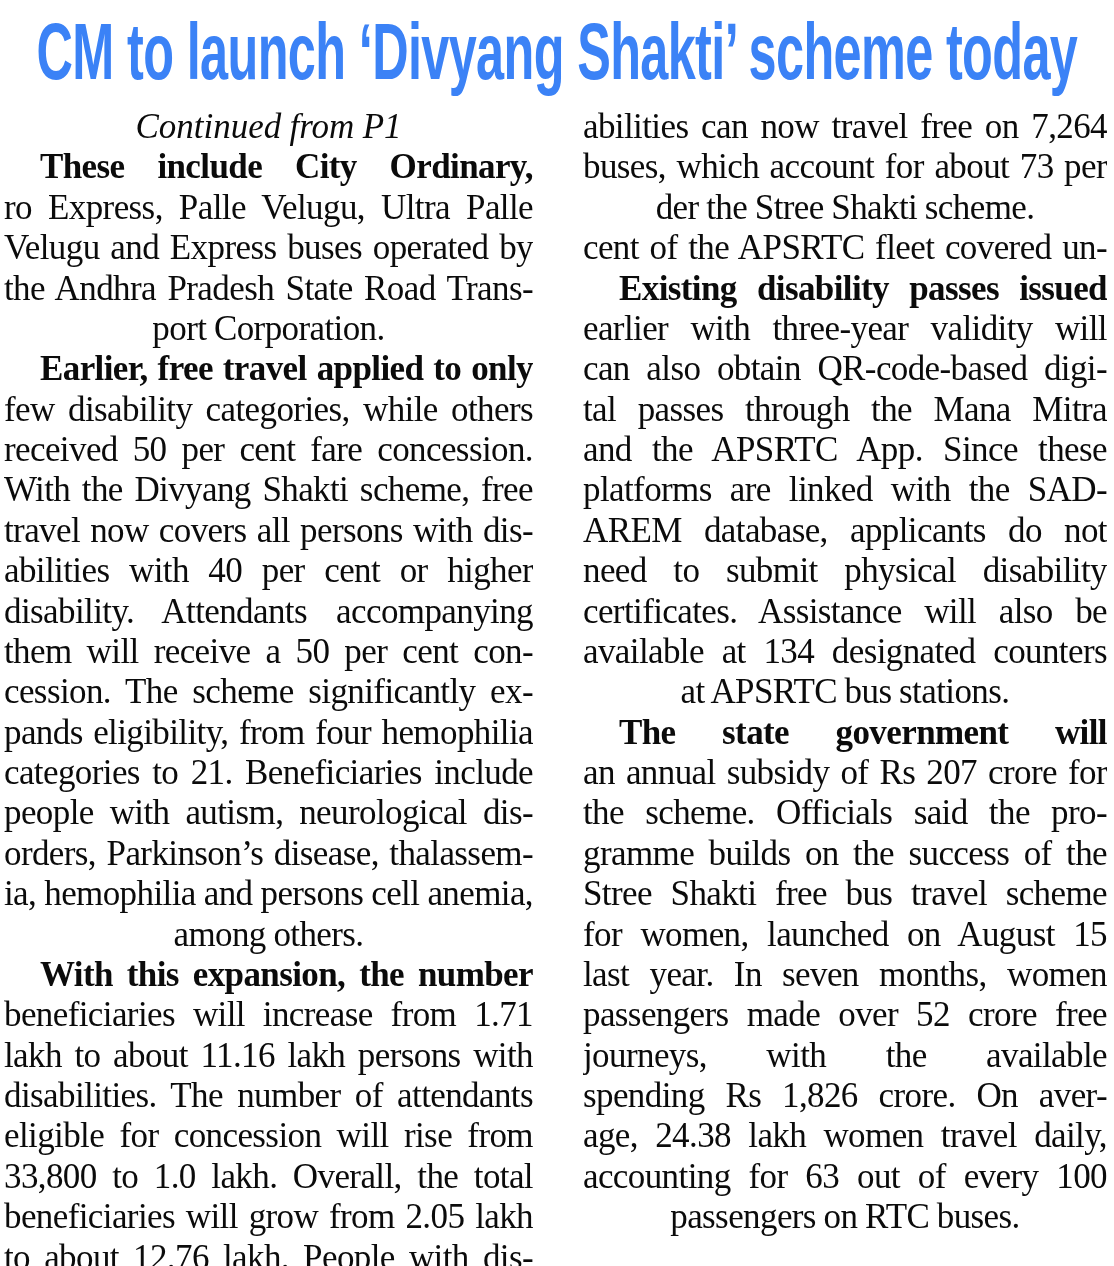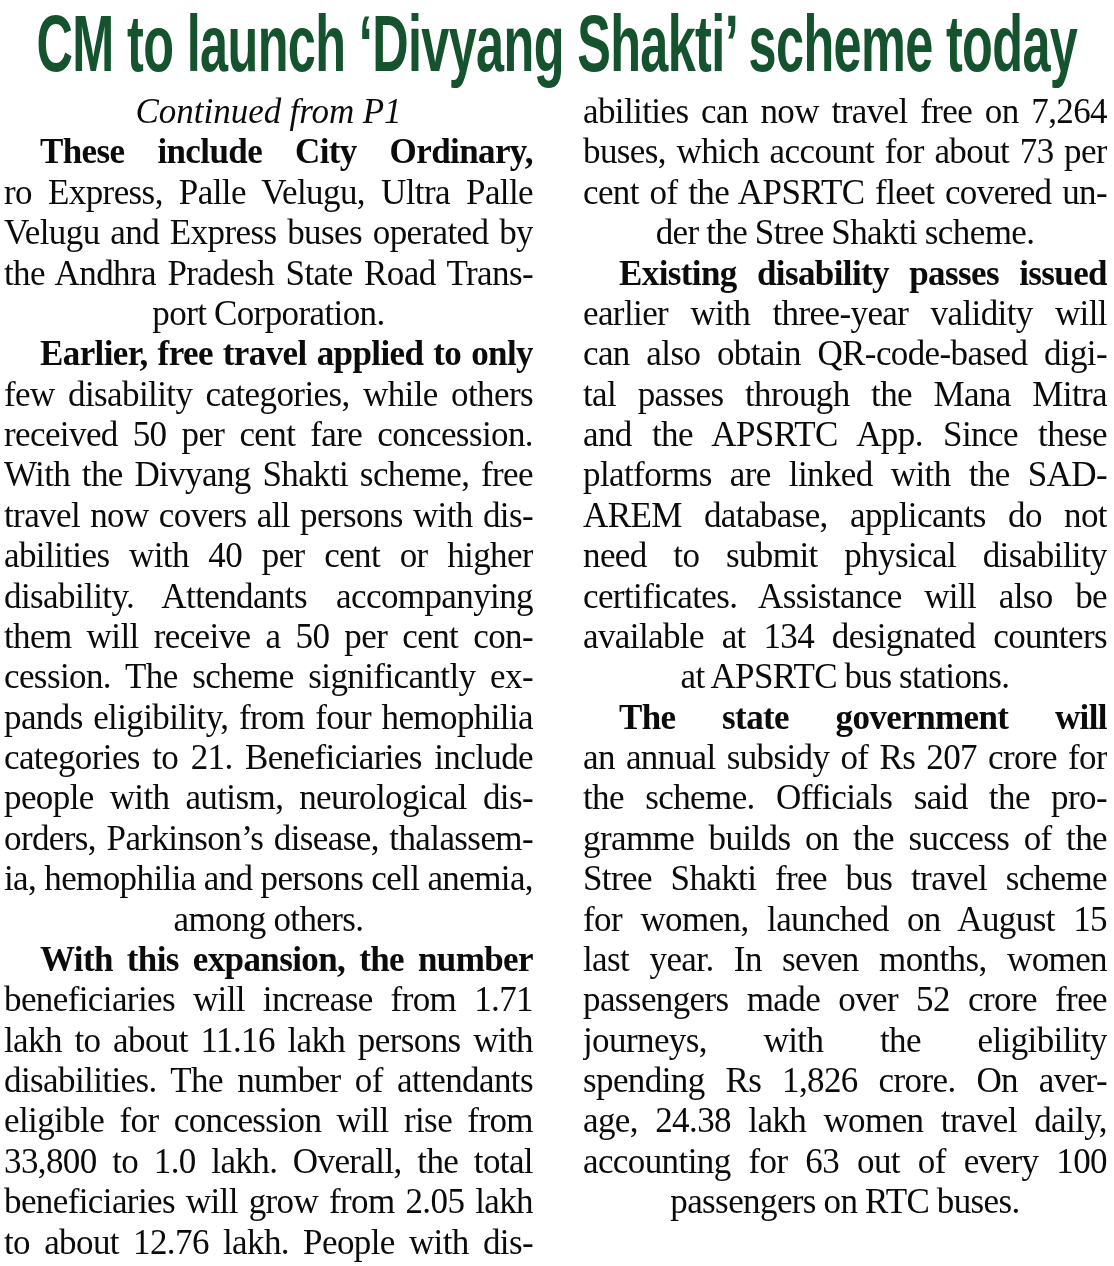--- a/index.html
+++ b/index.html
@@ -11,33 +11,33 @@
     position: relative;
     width: 1114px;
     height: 1266px;
     background: #ffffff;
     color: #0b0b0b;
     overflow: hidden;
     font-family: "Liberation Serif", serif;
   }
   
   .headline {
-    margin: 0;
+    margin: 8px;
     height: 91px;
     display: flex;
     justify-content: center;
     align-items: flex-start;
     overflow: visible;
     font-family: "Liberation Sans", sans-serif;
     font-weight: 700;
     font-size: 80px;
     line-height: 88px;
     letter-spacing: -1px;
     white-space: nowrap;
-    color: #14532d;
+    color: #3b82f6;
   }
   .headline-inner {
     flex: none;
     display: block;
     transform: scaleX(0.63);
     transform-origin: 50% 50%;
   }
   
   .columns {
     display: flex;
@@ -100,41 +100,41 @@
         <div class="line just">lakh to about 11.16 lakh persons with</div>
         <div class="line just">disabilities. The number of attendants</div>
         <div class="line just">eligible for concession will rise from</div>
         <div class="line just">33,800 to 1.0 lakh. Overall, the total</div>
         <div class="line just">beneficiaries will grow from 2.05 lakh</div>
         <div class="line just">to about 12.76 lakh. People with dis-</div>
       </div>
     <div class="col col-right" id="col-right">
         <div class="line just">abilities can now travel free on 7,264</div>
         <div class="line just">buses, which account for about 73 per</div>
+        <div class="line">der the Stree Shakti scheme.</div>
         <div class="line just">cent of the APSRTC fleet covered un-</div>
-        <div class="line">der the Stree Shakti scheme.</div>
         <div class="line just indent">Existing disability passes issued</div>
         <div class="line just">earlier with three-year validity will</div>
         <div class="line just">can also obtain QR-code-based digi-</div>
         <div class="line just">tal passes through the Mana Mitra</div>
         <div class="line just">and the APSRTC App. Since these</div>
         <div class="line just">platforms are linked with the SAD-</div>
         <div class="line just">AREM database, applicants do not</div>
         <div class="line just">need to submit physical disability</div>
         <div class="line just">certificates. Assistance will also be</div>
         <div class="line just">available at 134 designated counters</div>
         <div class="line">at APSRTC bus stations.</div>
         <div class="line just indent">The state government will provide</div>
         <div class="line just">an annual subsidy of Rs 207 crore for</div>
         <div class="line just">the scheme. Officials said the pro-</div>
         <div class="line just">gramme builds on the success of the</div>
         <div class="line just">Stree Shakti free bus travel scheme</div>
         <div class="line just">for women, launched on August 15</div>
         <div class="line just">last year. In seven months, women</div>
         <div class="line just">passengers made over 52 crore free</div>
-        <div class="line just">journeys, with the eligibility</div>
+        <div class="line just">journeys, with the available</div>
         <div class="line just">spending Rs 1,826 crore. On aver-</div>
         <div class="line just">age, 24.38 lakh women travel daily,</div>
         <div class="line just">accounting for 63 out of every 100</div>
         <div class="line">passengers on RTC buses.</div>
       </div>
   </div>
 </div>
 
 </body></html>

